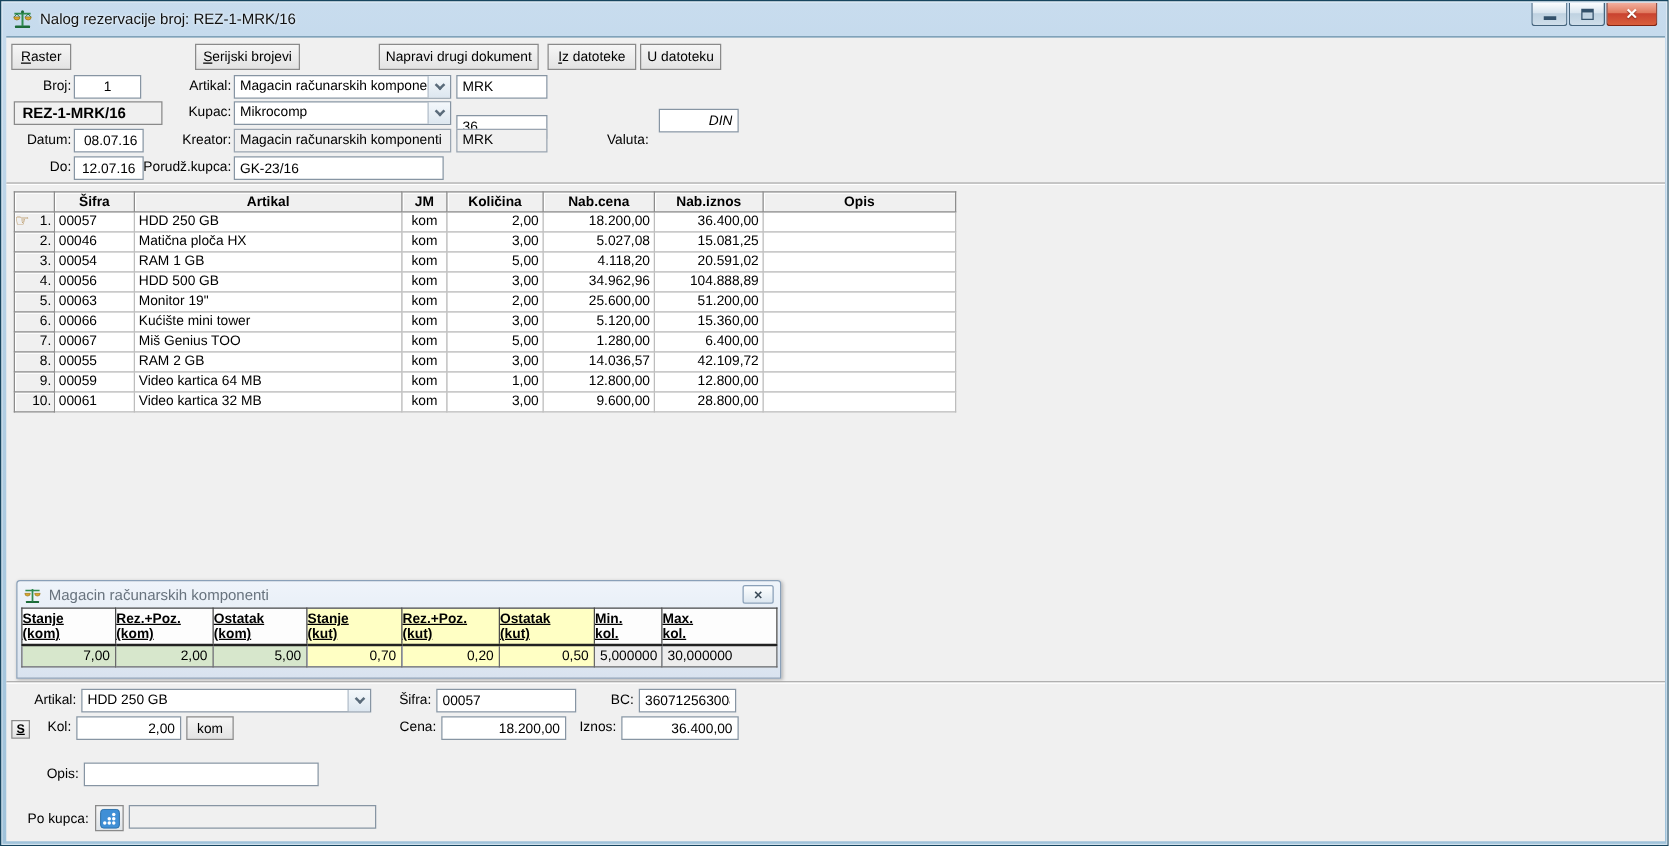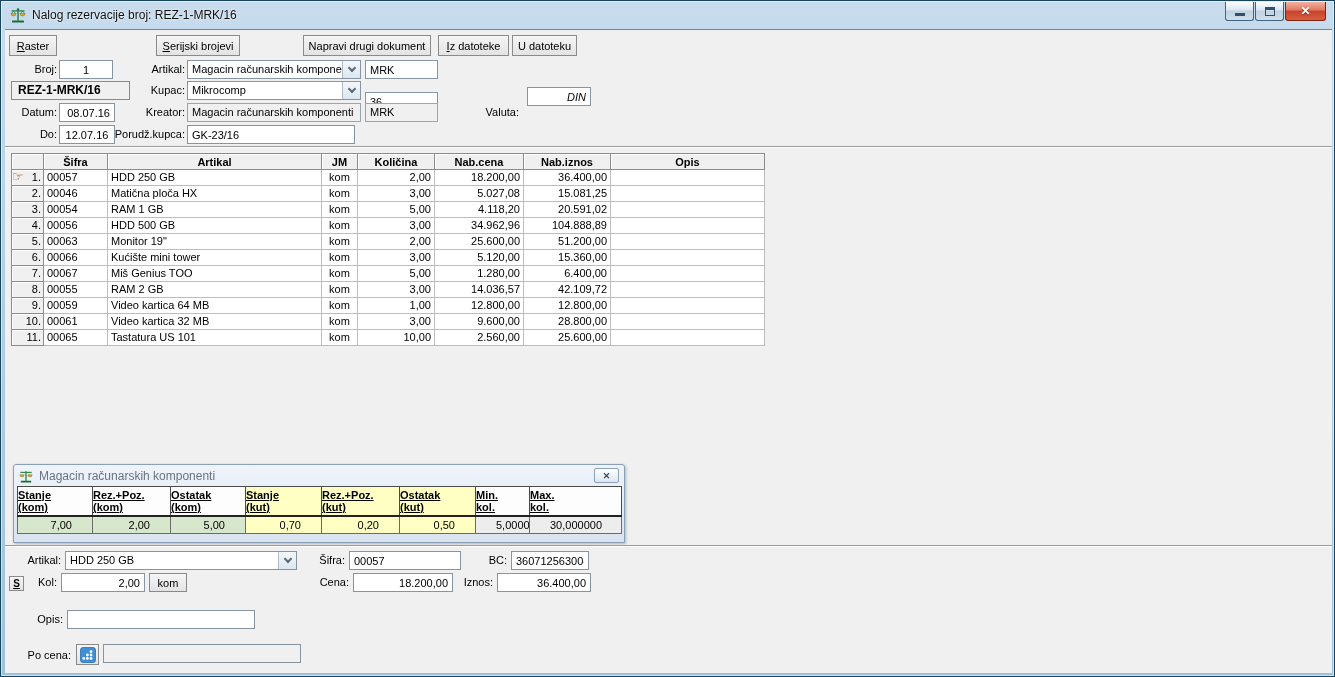--- a/index.html
+++ b/index.html
@@ -70,21 +70,21 @@
                   background:linear-gradient(#eff4fa,#d9e3ef); box-shadow:1px 1px 3px rgba(0,0,0,.25); }
   .sw-titlebar { height:21px; display:flex; align-items:center; padding:0 5px; }
   .sw-icon { width:14px; height:14px; flex:0 0 auto; }
   .sw-title { margin-left:6px; font-size:12px; color:#68737e; flex:1; white-space:nowrap; overflow:hidden; }
   .sw-close { width:25px; height:15px; border:1px solid #8aa0b8; border-radius:2px;
               background:linear-gradient(#fdfefe,#dde7f0); display:flex; align-items:center;
               justify-content:center; font-size:9px; font-weight:bold; color:#3a4a58; }
   .stock-table { border-collapse:collapse; table-layout:fixed; width:604px; margin-left:3px; font-size:11px; }
   .stock-table th { font-weight:bold; text-align:left; line-height:12px; padding:2px 0;
                     border:1px solid #4a4a4a; border-bottom:2px solid #222; background:#fdfdfd;text-decoration:underline; }
-  .stock-table td { height:17px; line-height:16px; border:1px solid #6a6a6a; padding:0 20px;
+  .stock-table td { height:17px; line-height:16px; border:1px solid #6a6a6a; padding:0 4px;
                     background:#ededed; white-space:nowrap; overflow:hidden; }
   .g-kut  { background:#ffffc4 !important; }
   td.g-kom { background:#d7e7cc !important; }
   .al-right { text-align:right; } .al-left { text-align:left; }
 
   
   .s-btn { position:absolute; left:4px; top:546px; width:15px; height:15px; font-size:10px;
            font-weight:bold; text-decoration:underline; background:linear-gradient(#f6f6f6,#e3e3e3);
            border:1px solid #8a8a8a; display:flex; align-items:center; justify-content:center; }
   .po-btn { position:absolute; left:71px; top:614px; width:23px; height:21px;
@@ -294,30 +294,20 @@
             <td class="c-opis"></td>
           </tr>
           <tr>
             <td class="rownum">10.</td>
             <td class="c-sifra">00061</td>
             <td class="c-artikal">Video kartica 32 MB</td>
             <td class="c-jm">kom</td>
             <td class="c-kolicina">3,00</td>
             <td class="c-cena">9.600,00</td>
             <td class="c-iznos">28.800,00</td>
-            <td class="c-opis"></td>
-          </tr>
-          <tr>
-            <td class="rownum">11.</td>
-            <td class="c-sifra">00065</td>
-            <td class="c-artikal">Tastatura US 101</td>
-            <td class="c-jm">kom</td>
-            <td class="c-kolicina">10,00</td>
-            <td class="c-cena">2.560,00</td>
-            <td class="c-iznos">25.600,00</td>
             <td class="c-opis"></td>
           </tr>
         </tbody>
     </table>
 
     <div class="stock-window">
       <div class="sw-titlebar">
         <svg class="sw-icon" viewBox="0 0 16 16">
           <rect x="2" y="13.4" width="12" height="2" rx="0.5" fill="#1c6b38"></rect>
           <rect x="7.2" y="2.5" width="1.6" height="11.5" fill="#2e8b4f"></rect>
@@ -411,21 +401,21 @@
     <input class="inp right" style="left: 56px; top: 543px; width: 84px;" value="2,00">
     <button class="btn" style="left:144px;top:543px;width:38px;height:19px">kom</button>
     <span class="lbl" style="left:304px;top:543px;width:40px">Cena:</span>
     <input class="inp right" style="left: 348px; top: 543px; width: 100px;" value="18.200,00">
     <span class="lbl" style="left:450px;top:543px;width:38px">Iznos:</span>
     <input class="inp right" style="left: 492px; top: 543px; width: 94px;" value="36.400,00">
 
     <span class="lbl" style="left:22px;top:580px;width:36px">Opis:</span>
     <input class="inp" style="left: 62px; top: 580px; width: 188px;" value="">
 
-    <span class="lbl" style="left:4px;top:616px;width:62px">Po cena:</span>
+    <span class="lbl" style="left:4px;top:616px;width:62px">Po kupca:</span>
     <div class="po-btn">
       <svg width="16" height="16" viewBox="0 0 16 16">
         <rect x="0.5" y="0.5" width="15" height="15" rx="2.5" fill="#3f8fd6" stroke="#2a6ea8" stroke-width="0.8"></rect>
         <circle cx="11" cy="4.6" r="1.4" fill="#fff"></circle>
         <circle cx="7.4" cy="8" r="1.4" fill="#fff"></circle>
         <circle cx="11" cy="8" r="1.4" fill="#fff"></circle>
         <circle cx="3.8" cy="11.4" r="1.4" fill="#fff"></circle>
         <circle cx="7.4" cy="11.4" r="1.4" fill="#fff"></circle>
         <circle cx="11" cy="11.4" r="1.4" fill="#fff"></circle>
       </svg>

